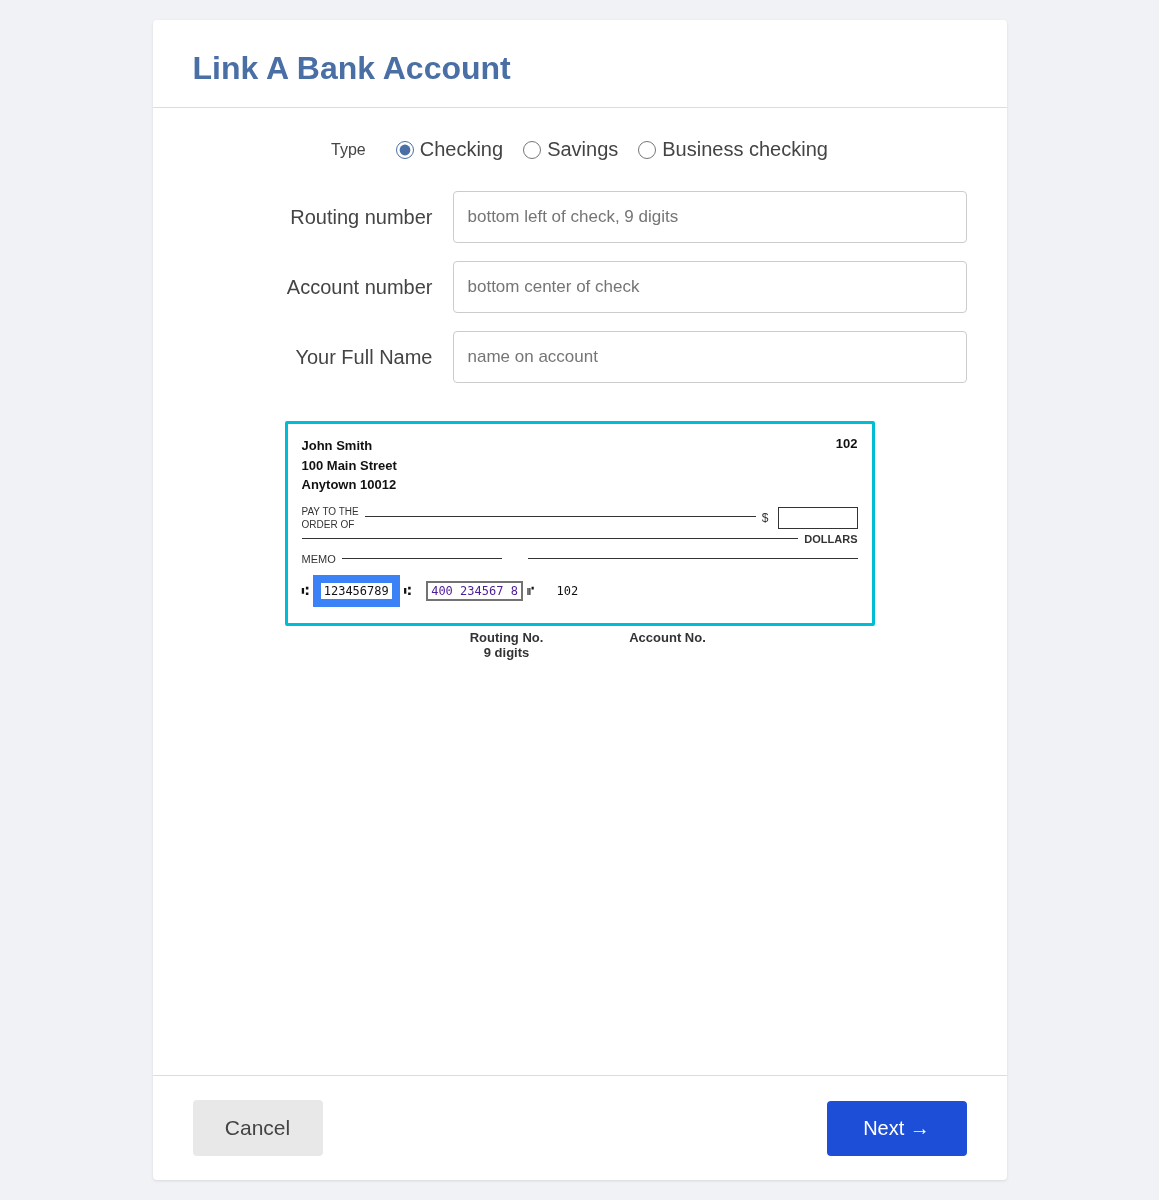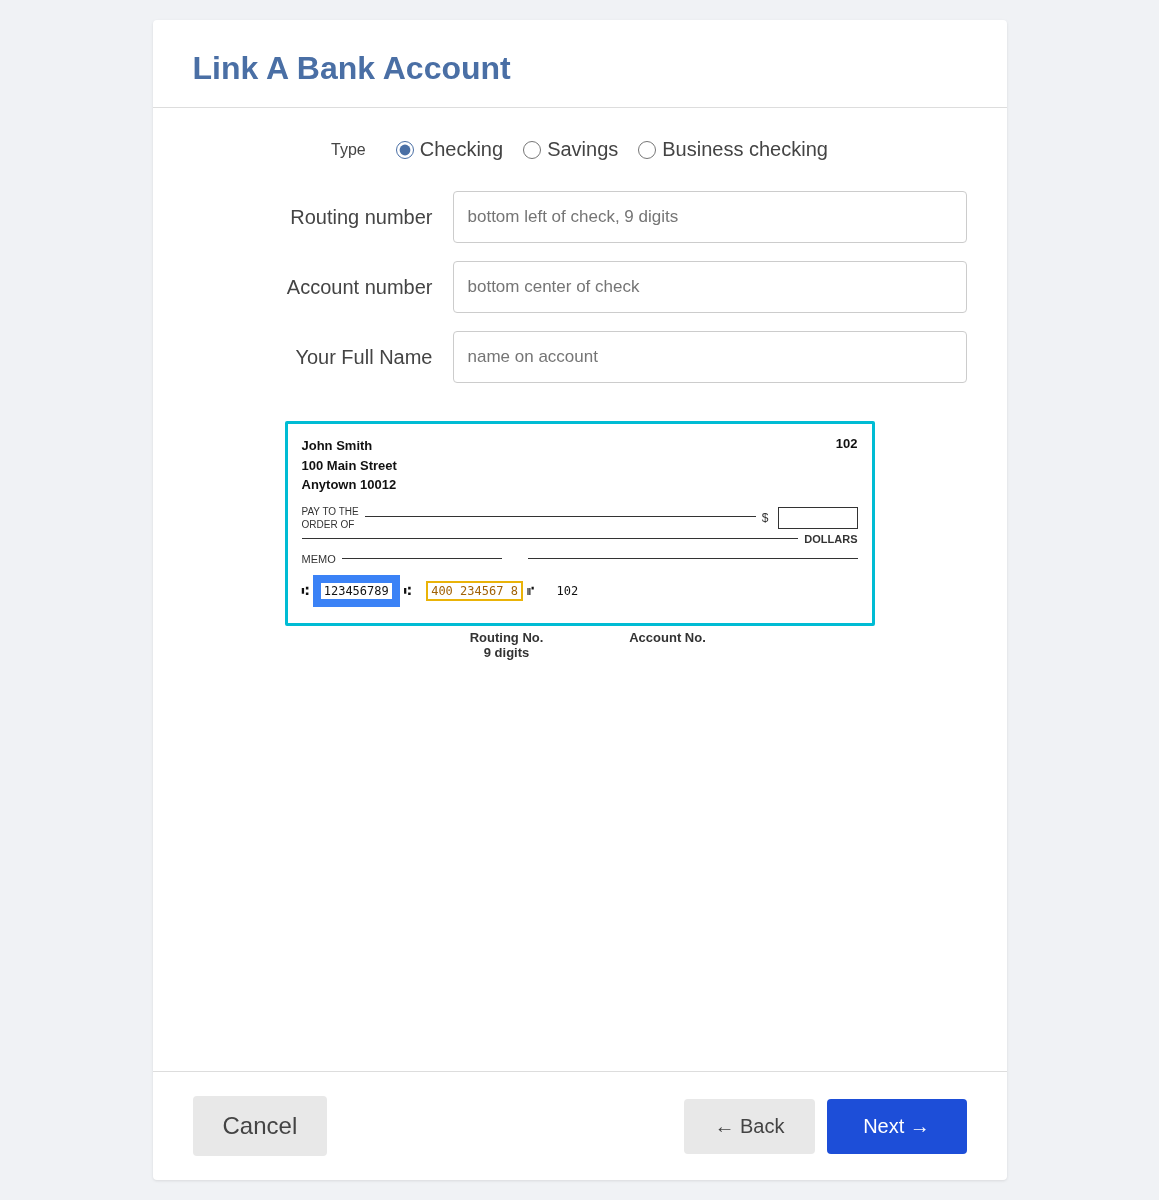--- a/index.html
+++ b/index.html
@@ -193,23 +193,23 @@
       font-family: monospace;
       margin-bottom: 6px;
       gap: 4px;
     }
     .micr-routing-highlight {
       border: 8px solid #3b82f6;
       padding: 1px 3px;
       color: #111;
     }
     .micr-account-highlight {
-      border: 2px solid #eab308;
+      border: 2px solid #737373;
       padding: 1px 3px;
-      color: #a16207;
+      color: #4c1d95;
     }
     .check-labels-row {
       display: flex;
       align-items: flex-start;
       gap: 16px;
       padding: 0 10px;
       margin-top: 4px;
     }
     .check-label-routing {
       font-size: 13px;
@@ -231,21 +231,21 @@
       padding: 24px 40px;
       display: flex;
       justify-content: space-between;
       align-items: center;
     }
     .btn-cancel {
       background: #e8e8e8;
       border: none;
       border-radius: 4px;
       padding: 16px 30px;
-      font-size: 24px;
+      font-size: 21px;
       color: #444;
       cursor: pointer;
       min-width: 130px;
     }
     .footer-right {
       display: flex;
       gap: 12px;
       align-items: center;
     }
     .btn-back {
@@ -351,23 +351,19 @@
           Routing No.<br>9 digits
         </div>
         <div class="check-label-account">Account No.</div>
       </div>
     </div>
   </div>
 
   <div class="page-footer">
     <button class="btn-cancel">Cancel</button>
     <div class="footer-right">
-      <button class="btn-back">
-        <span>←</span>
-        <span> Back</span>
-      </button>
       <button class="btn-next">
         <span>Next </span>
         <span>→</span>
       </button>
     </div>
   </div>
 </div>
 
 </body></html>

